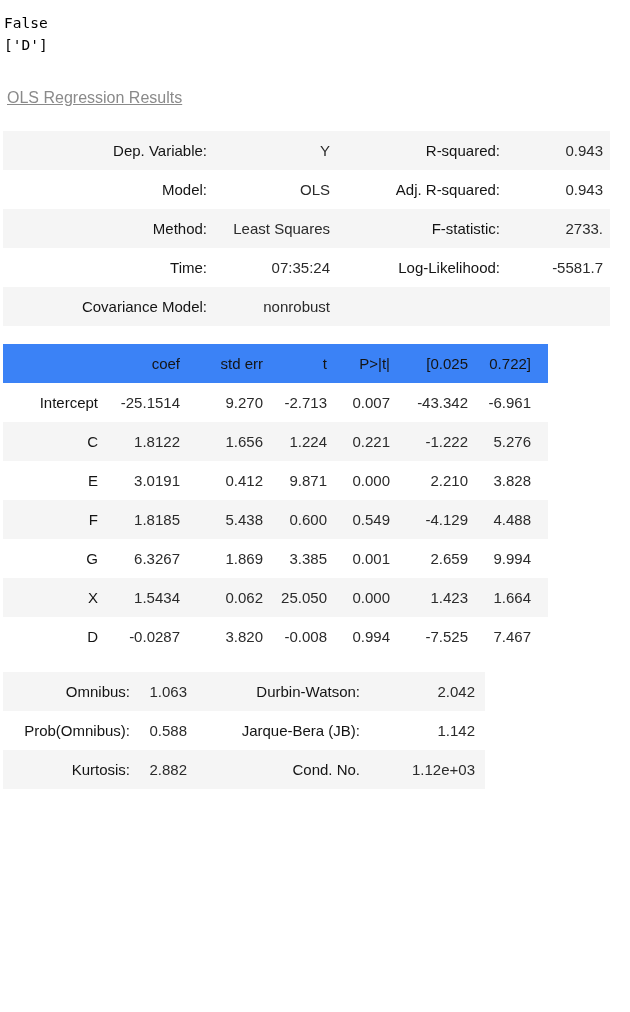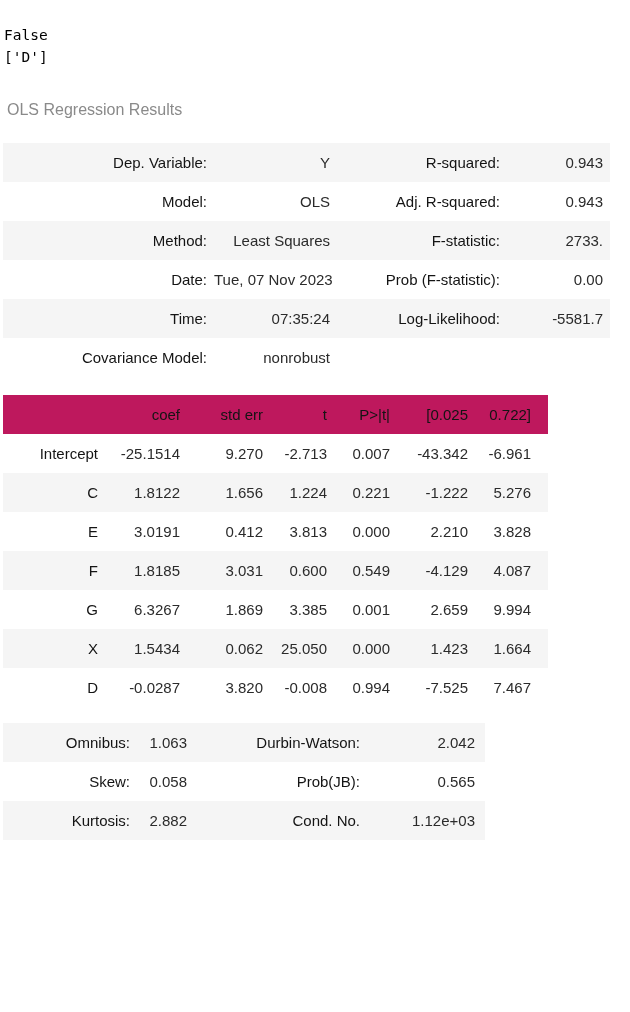--- a/index.html
+++ b/index.html
@@ -3,35 +3,36 @@
 <meta charset="utf-8">
 <style>
   * { box-sizing: border-box; }
   html, body {
     margin: 0; padding: 0;
     background: #ffffff;
     width: 630px;
     font-family: "Liberation Sans", sans-serif;
     color: #1f1f1f;
   }
-  .page { width: 630px; height: 1012px; overflow: hidden; padding-top: 24px; }
+  .page { width: 630px; height: 1012px; overflow: hidden; padding-top: 12px; }
 
   pre.console-out {
     font-family: "DejaVu Sans Mono", monospace;
     font-size: 14.5px;
     line-height: 22px;
     margin: 0 0 0 4px;
     color: #000000;
   }
 
   .caption {
     font-size: 16px;
     line-height: 18px;
     color: #8a8a8a;
     margin: 33px 0 24px 7px;
+    text-decoration: underline;
   }
 
   table {
     border-collapse: collapse;
     table-layout: fixed;
     margin-left: 3px;
     border: none;
   }
   th, td {
     font-size: 15px;
@@ -41,21 +42,21 @@
     white-space: nowrap;
     overflow: hidden;
     border: none;
   }
   td { font-weight: normal; color: #2b2b2b; }
   th { font-weight: normal; color: #141414; }
 
   
   .t-summary tr:nth-child(odd)  { background: #f5f5f5; }
   .t-diag    tr:nth-child(odd)  { background: #f5f5f5; }
-  .t-coef thead tr              { background: #be185d; }
+  .t-coef thead tr              { background: #3b82f6; }
   .t-coef tbody tr:nth-child(even) { background: #f5f5f5; }
 
   .t-summary { width: 607px; margin-bottom: 18px; }
   .t-coef    { width: 545px; margin-bottom: 16px; }
   .t-diag    { width: 482px; }
   .t-coef .last-col { padding-right: 17px; }
   .t-diag  .last-col { padding-right: 10px; }
 </style>
 </head>
 <body>
@@ -85,26 +86,20 @@
         <th>Model:</th>
         <td>OLS</td>
         <th>Adj. R-squared:</th>
         <td>0.943</td>
       </tr>
       <tr>
         <th>Method:</th>
         <td>Least Squares</td>
         <th>F-statistic:</th>
         <td>2733.</td>
-      </tr>
-      <tr>
-        <th>Date:</th>
-        <td>Tue, 07 Nov 2023</td>
-        <th>Prob (F-statistic):</th>
-        <td>0.00</td>
       </tr>
       <tr>
         <th>Time:</th>
         <td>07:35:24</td>
         <th>Log-Likelihood:</th>
         <td>-5581.7</td>
       </tr>
       <tr>
         <th>Covariance Model:</th>
         <td>nonrobust</td>
@@ -151,33 +146,33 @@
         <td>1.656</td>
         <td>1.224</td>
         <td>0.221</td>
         <td>-1.222</td>
         <td class="last-col">5.276</td>
       </tr>
       <tr>
         <th>E</th>
         <td>3.0191</td>
         <td>0.412</td>
-        <td>3.813</td>
+        <td>9.871</td>
         <td>0.000</td>
         <td>2.210</td>
         <td class="last-col">3.828</td>
       </tr>
       <tr>
         <th>F</th>
         <td>1.8185</td>
-        <td>3.031</td>
+        <td>5.438</td>
         <td>0.600</td>
         <td>0.549</td>
         <td>-4.129</td>
-        <td class="last-col">4.087</td>
+        <td class="last-col">4.488</td>
       </tr>
       <tr>
         <th>G</th>
         <td>6.3267</td>
         <td>1.869</td>
         <td>3.385</td>
         <td>0.001</td>
         <td>2.659</td>
         <td class="last-col">9.994</td>
       </tr>
@@ -210,24 +205,24 @@
         <col style="width:118px">
       </colgroup>
     <tbody>
       <tr>
         <th>Omnibus:</th>
         <td>1.063</td>
         <th>Durbin-Watson:</th>
         <td class="last-col">2.042</td>
       </tr>
       <tr>
-        <th>Skew:</th>
-        <td>0.058</td>
-        <th>Prob(JB):</th>
-        <td class="last-col">0.565</td>
+        <th>Prob(Omnibus):</th>
+        <td>0.588</td>
+        <th>Jarque-Bera (JB):</th>
+        <td class="last-col">1.142</td>
       </tr>
       <tr>
         <th>Kurtosis:</th>
         <td>2.882</td>
         <th>Cond. No.</th>
         <td class="last-col">1.12e+03</td>
       </tr>
     </tbody>
   </table>
 

